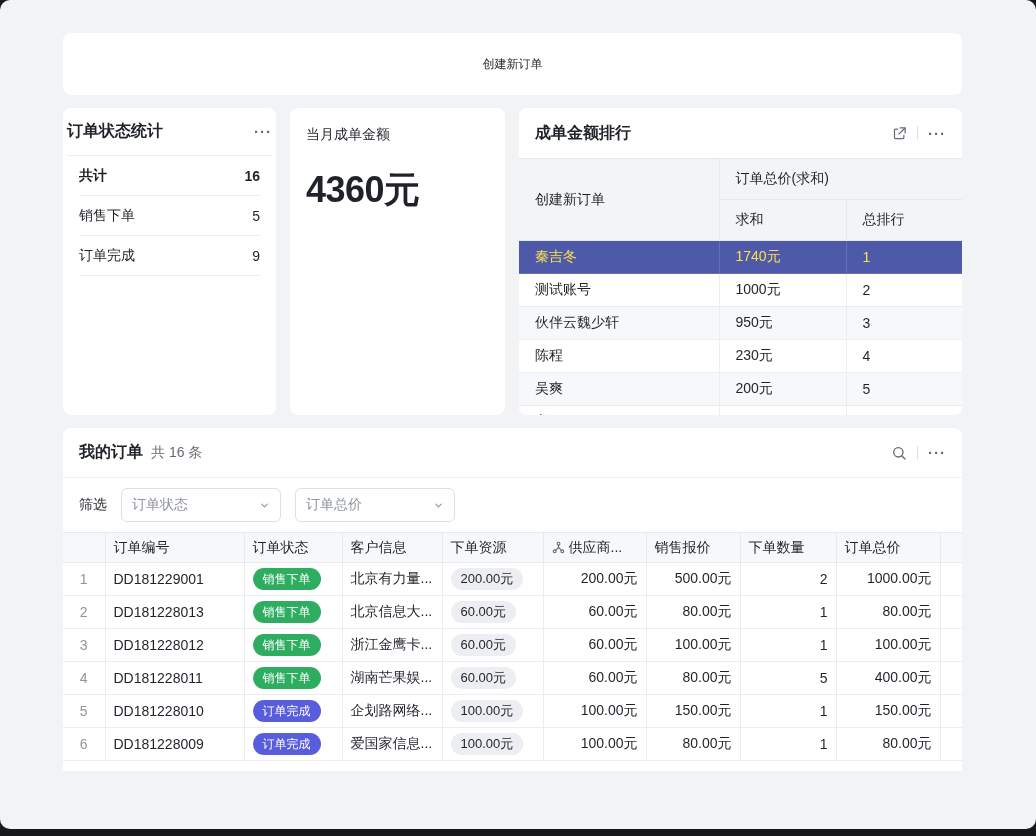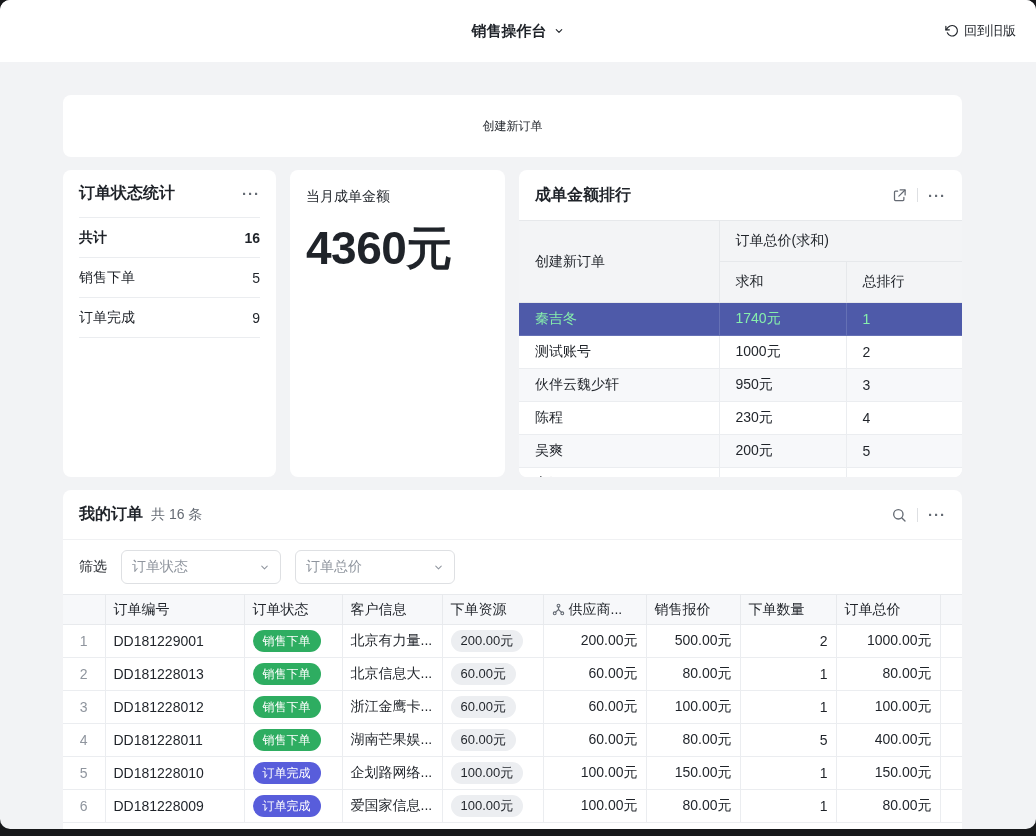--- a/index.html
+++ b/index.html
@@ -37,43 +37,43 @@
   .card-head{
     height:50px;display:flex;align-items:center;justify-content:space-between;
     padding:0 16px;flex:none;
   }
   .card-title{font-size:16px;font-weight:700}
   .more{font-size:15px;font-weight:700;color:#646a73;letter-spacing:1px;cursor:pointer;line-height:1}
   .head-icons{display:flex;align-items:center;gap:10px}
   .v-div{width:1px;height:14px;background:#dee0e3}
   
   .status-card{width:213px}
-  .status-card .card-head{margin:0 16px;padding:0;border-bottom:1px solid #ebedf0;height:48px}
+  .status-card .card-head{margin:0 4px;padding:0;border-bottom:1px solid #ebedf0;height:48px}
   .status-row{
     height:40px;margin:0 16px;display:flex;align-items:center;justify-content:space-between;
     border-bottom:1px solid #ebedf0;font-size:14px;
   }
   .status-row.total{font-weight:700}
   
   .month-card{width:215px;padding:18px 16px}
   .month-label{font-size:14px}
-  .month-amount{font-size:46px;font-weight:700;margin-top:12px;letter-spacing:-.5px}
+  .month-amount{font-size:36px;font-weight:700;margin-top:22px;letter-spacing:-.5px}
   
   .ranking-card{flex:1;display:flex;flex-direction:column}
   table.rank{width:100%;border-collapse:collapse;table-layout:fixed;font-size:14px}
   .rank th{
     background:#f3f4f6;font-weight:400;text-align:left;
     padding:11px 16px;height:33px;border:1px solid #e6e8eb;
   }
   .rank td{padding:0 16px;height:33px;border:1px solid #ebedf0;border-top:none}
   .rank th:first-child,.rank td:first-child{border-left:none}
   .rank th:last-child,.rank td:last-child{border-right:none}
   .rank tbody tr{background:#fff;cursor:pointer}
   .rank tbody tr:nth-child(odd){background:#f7f8fa}
-  .rank tbody tr.highlight{background:#4e5aa9;color:#86efac}
+  .rank tbody tr.highlight{background:#4e5aa9;color:#fde047}
   .rank tbody tr.highlight td{border-color:#6571b5;border-top:none}
   
   .orders-card{margin-top:13px;background:#fff;border-radius:8px 8px 0 0;min-height:343px}
   .orders-head{
     height:50px;display:flex;align-items:center;justify-content:space-between;
     padding:0 16px;border-bottom:1px solid #f0f1f3;
   }
   .orders-title-wrap{display:flex;align-items:baseline;gap:8px}
   .orders-count{font-size:14px;color:#646a73}
   .filter-row{display:flex;align-items:center;gap:14px;padding:10px 16px}
@@ -108,35 +108,20 @@
     border-radius:11px;background:#eceef1;font-size:13px;vertical-align:middle;
   }
   .th-flex{display:flex;align-items:center;gap:4px;overflow:hidden}
   svg{flex:none}
 </style>
 </head>
 <body>
 
 <div class="window">
 
-  <header class="topbar">
-    <div class="topbar-title">
-      <span>销售操作台</span>
-      <svg width="11" height="11" viewBox="0 0 24 24" fill="none" stroke="#1f2329" stroke-width="2.4" stroke-linecap="round" stroke-linejoin="round">
-          <path d="M6 9l6 6 6-6"></path>
-        </svg>
-    </div>
-    <div class="topbar-right">
-      <svg width="14" height="14" viewBox="0 0 24 24" fill="none" stroke="#1f2329" stroke-width="2" stroke-linecap="round" stroke-linejoin="round">
-          <path d="M1.5 4v6h6"></path>
-          <path d="M4 15a9 9 0 1 0 1.6-9.5L1.5 10"></path>
-        </svg>
-      <span>回到旧版</span>
-    </div>
-  </header>
 
   <main class="content">
 
     <div class="create-card">创建新订单</div>
 
     <div class="cards-row">
 
       <section class="card status-card">
         <div class="card-head">
           <span class="card-title">订单状态统计</span>

